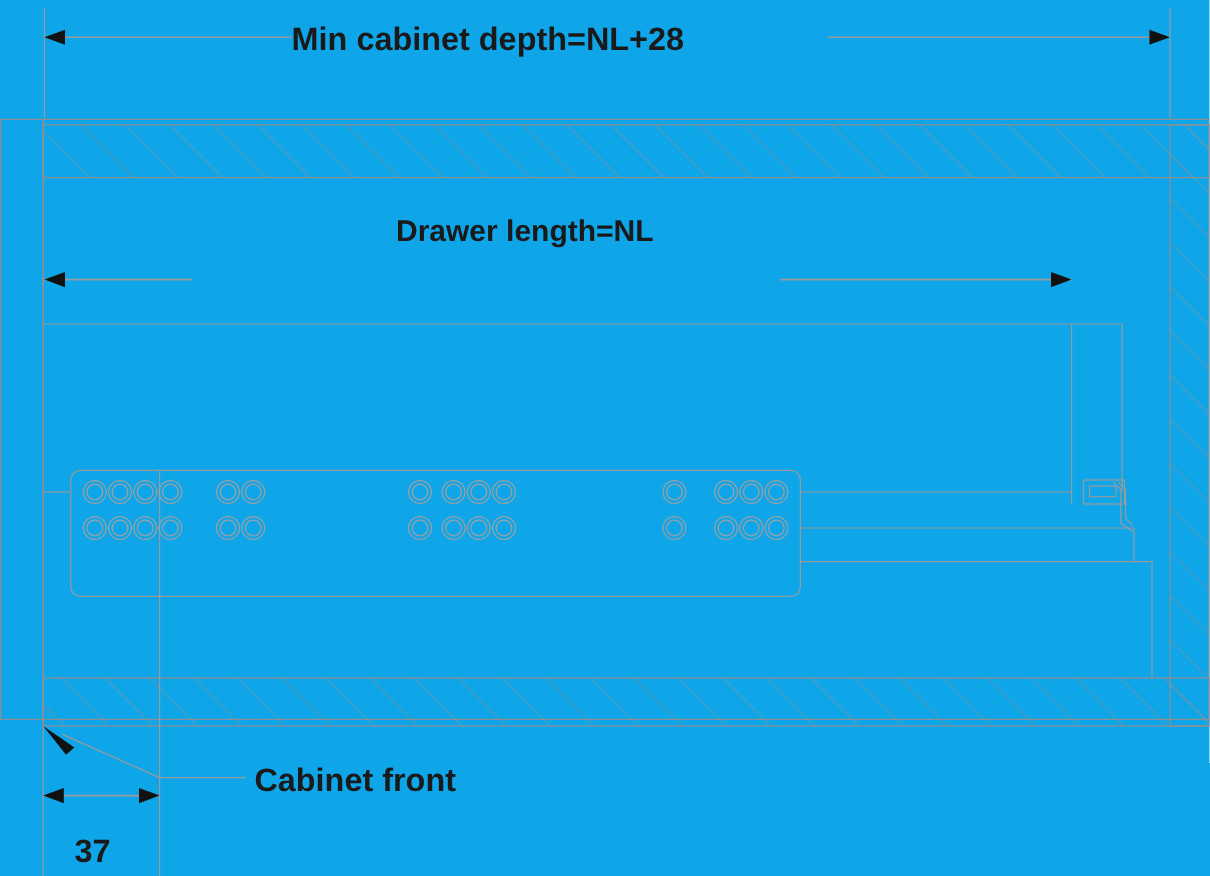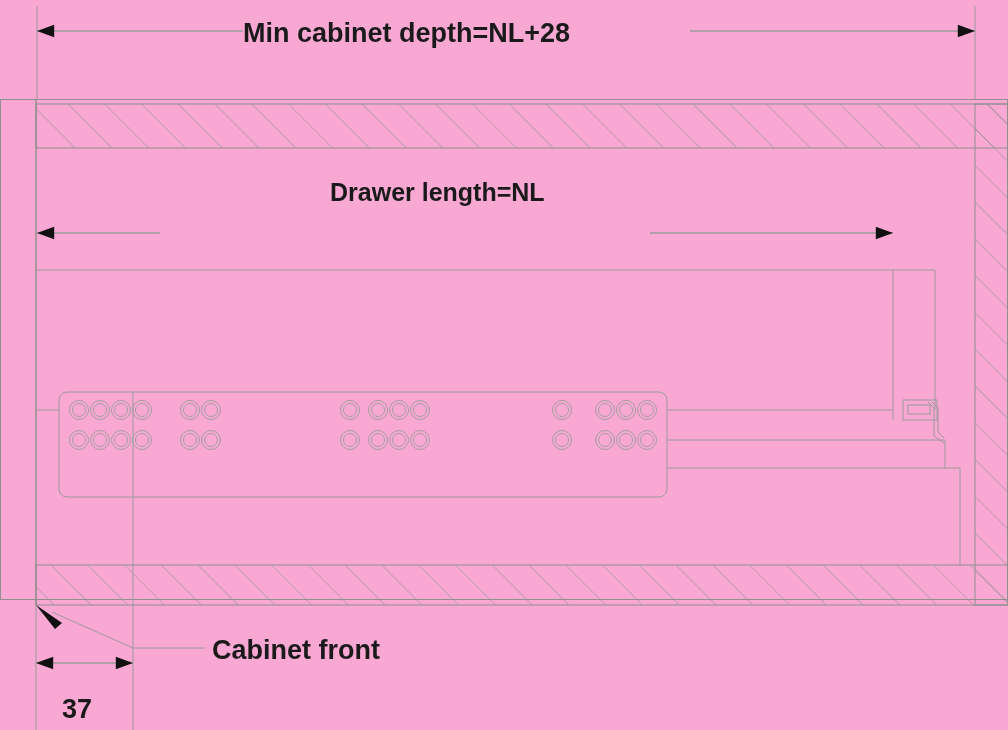--- a/index.html
+++ b/index.html
@@ -1,18 +1,18 @@
 <!DOCTYPE html>
 <html><head>
 <meta charset="utf-8">
 <style>
   html,body{margin:0;padding:0;background:#ffffff;}
   body{width:1008px;height:730px;overflow:hidden;
        font-family:"Liberation Sans",sans-serif;}
-  #stage{position:relative;width:1008px;height:730px;background:#f9a8d4;}
+  #stage{position:relative;width:1008px;height:730px;background:#0ea5e9;}
   svg{display:block;}
   .dimtext{font-family:"Liberation Sans",sans-serif;font-weight:bold;fill:#1a1a1a;}
   .t-main{font-size:27px;}
   .t-sub{font-size:25px;}
   .t-small{font-size:27px;}
 </style>
 </head>
 <body>
 
 <div id="stage">

